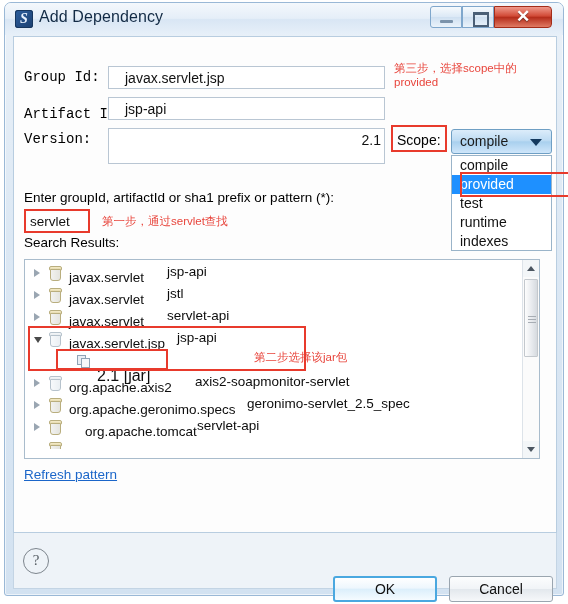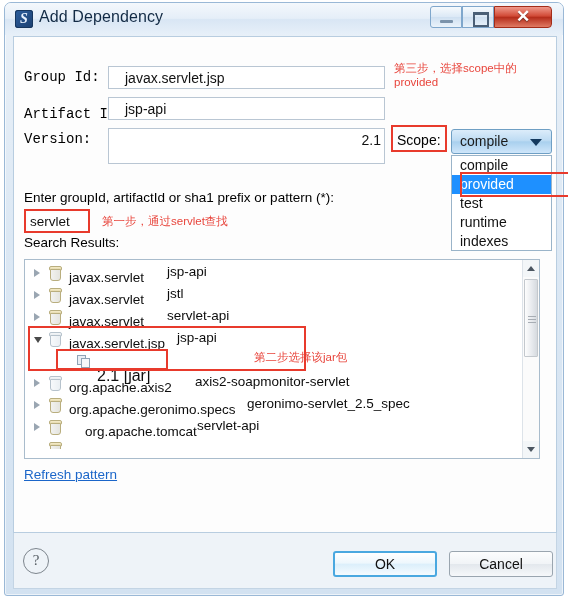--- a/index.html
+++ b/index.html
@@ -194,21 +194,21 @@
     text-decoration:underline;cursor:pointer;
   }
   
   #help-icon{
     position:absolute;left:18px;top:545px;width:26px;height:26px;
     border:1.5px solid #7d858d;border-radius:50%;box-sizing:border-box;
     color:#555c63;font-size:15px;text-align:center;line-height:23px;
     font-family:"Liberation Serif",serif;
   }
   .dlgbtn{
-    position:absolute;top:548px;height:26px;width:104px;
+    position:absolute;top:573px;height:26px;width:104px;
     border:1px solid #9aa5af;border-radius:3px;box-sizing:border-box;
     background:linear-gradient(to bottom,#fcfdfe,#f1f4f7 48%,#e3e8ed 52%,#f6f8fa);
     font-size:14px;color:#111;text-align:center;line-height:25px;cursor:pointer;
     font-family:"Liberation Sans",sans-serif;
   }
   #btn-ok{
     left:328px;
     border:2px solid #4aa8e0;
     background:linear-gradient(to bottom,#ffffff,#eef7fd 45%,#dceffb 52%,#f5fbff);
     line-height:23px;

